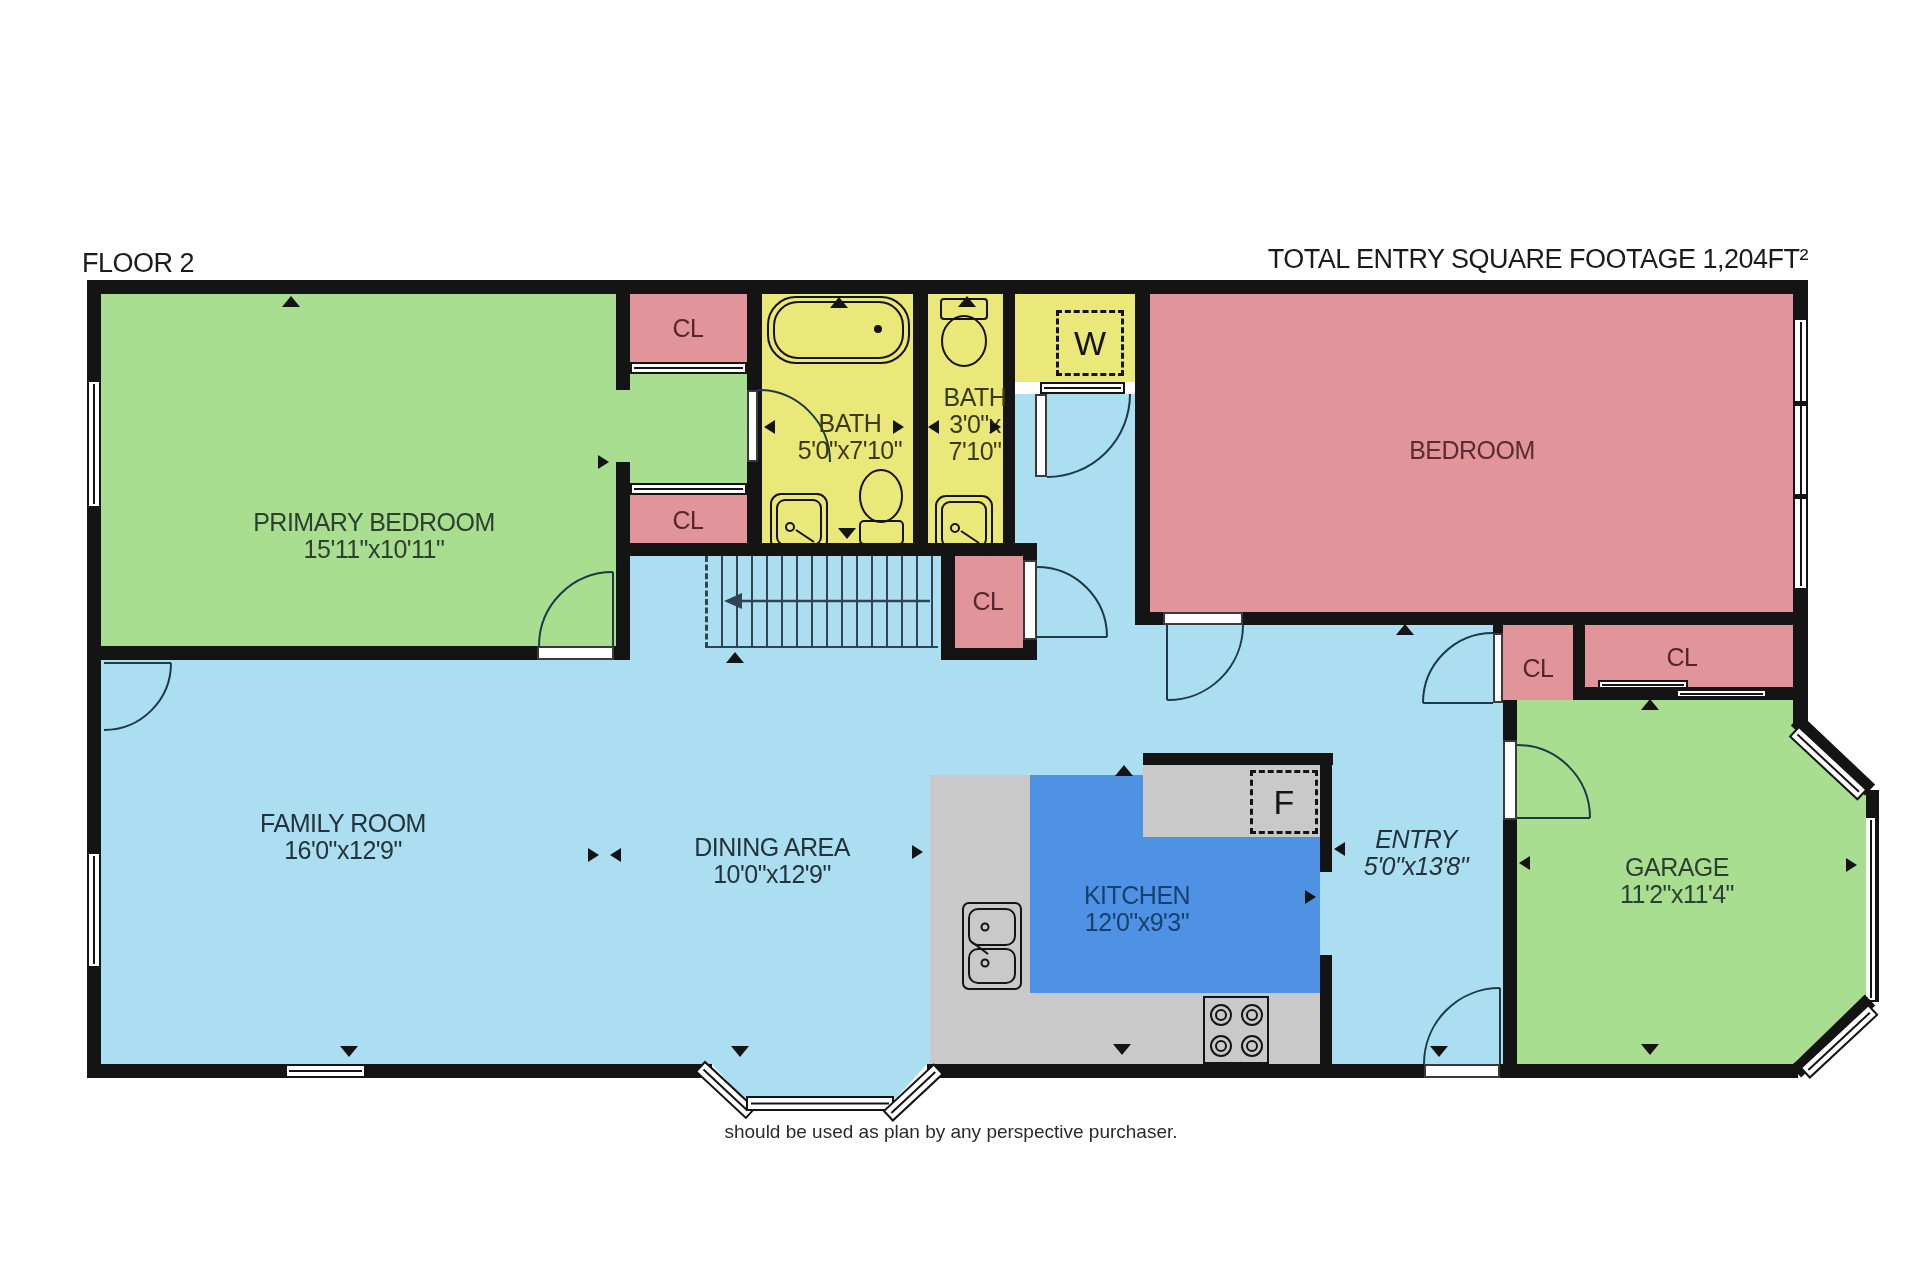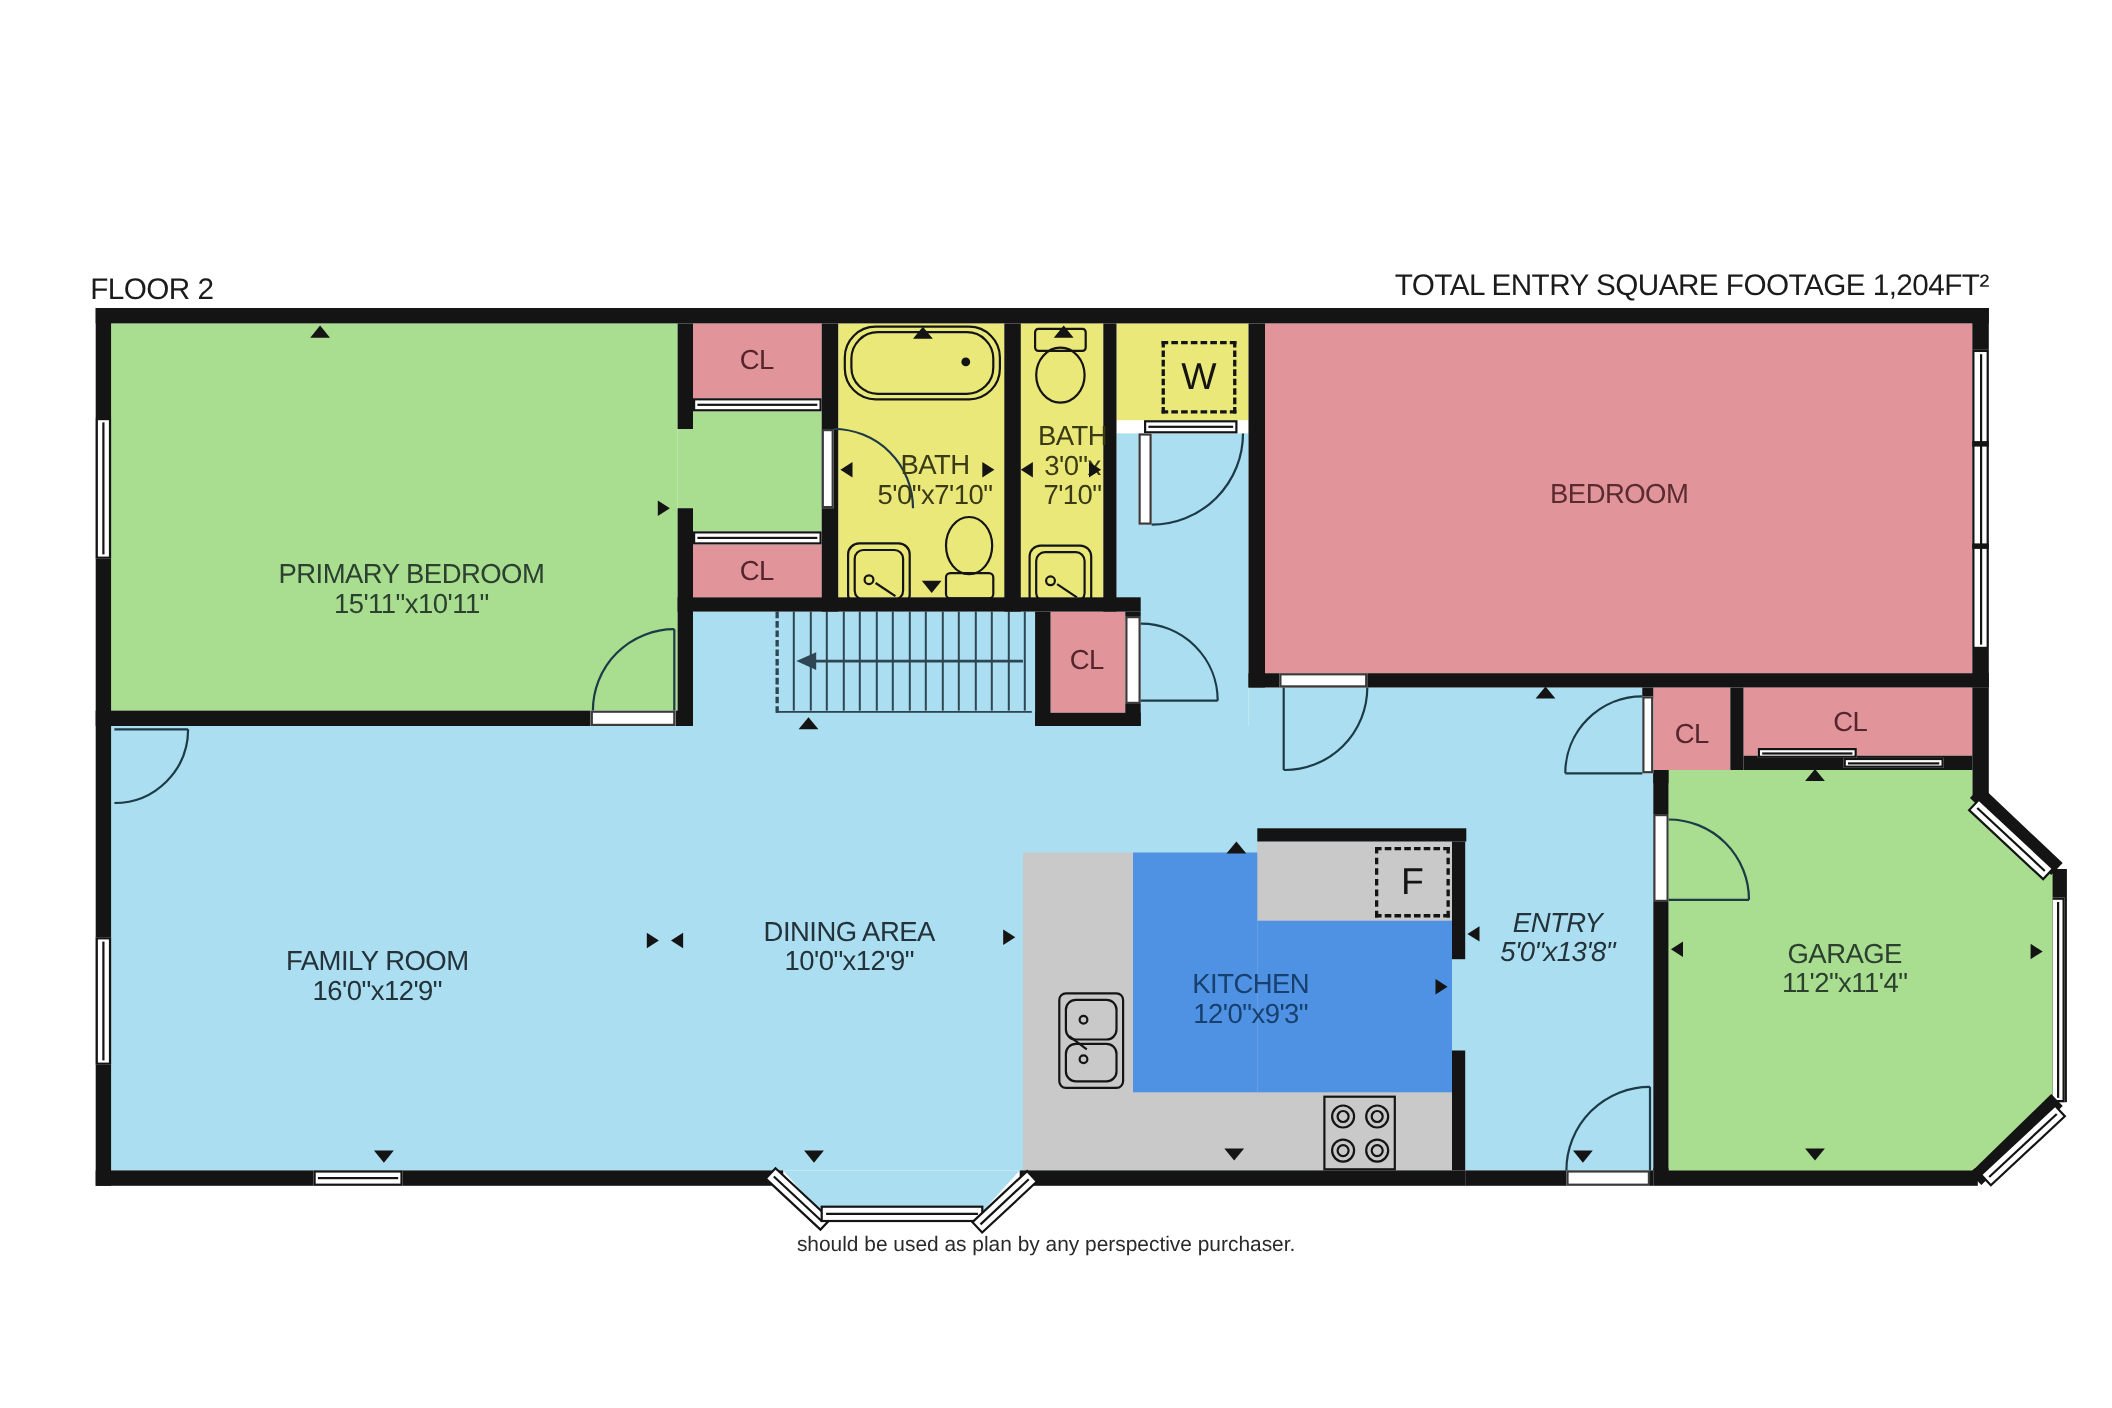--- a/index.html
+++ b/index.html
@@ -238,21 +238,21 @@
     <div>5'0"x7'10"</div>
   </div>
   <div class="label yellow" style="left:975px;top:424px;">
     <div>BATH</div>
     <div>3'0"x</div>
     <div>7'10"</div>
   </div>
   <div class="label garage" style="left:1472px;top:450px;">
     <div>BEDROOM</div>
   </div>
-  <div class="label" style="left:343px;top:888px;">
+  <div class="label" style="left:343px;top:837px;">
     <div>FAMILY ROOM</div>
     <div>16'0"x12'9"</div>
   </div>
   <div class="label" style="left:772px;top:861px;">
     <div>DINING AREA</div>
     <div>10'0"x12'9"</div>
   </div>
   <div class="label kitchen" style="left:1137px;top:909px;">
     <div>KITCHEN</div>
     <div>12'0"x9'3"</div>

